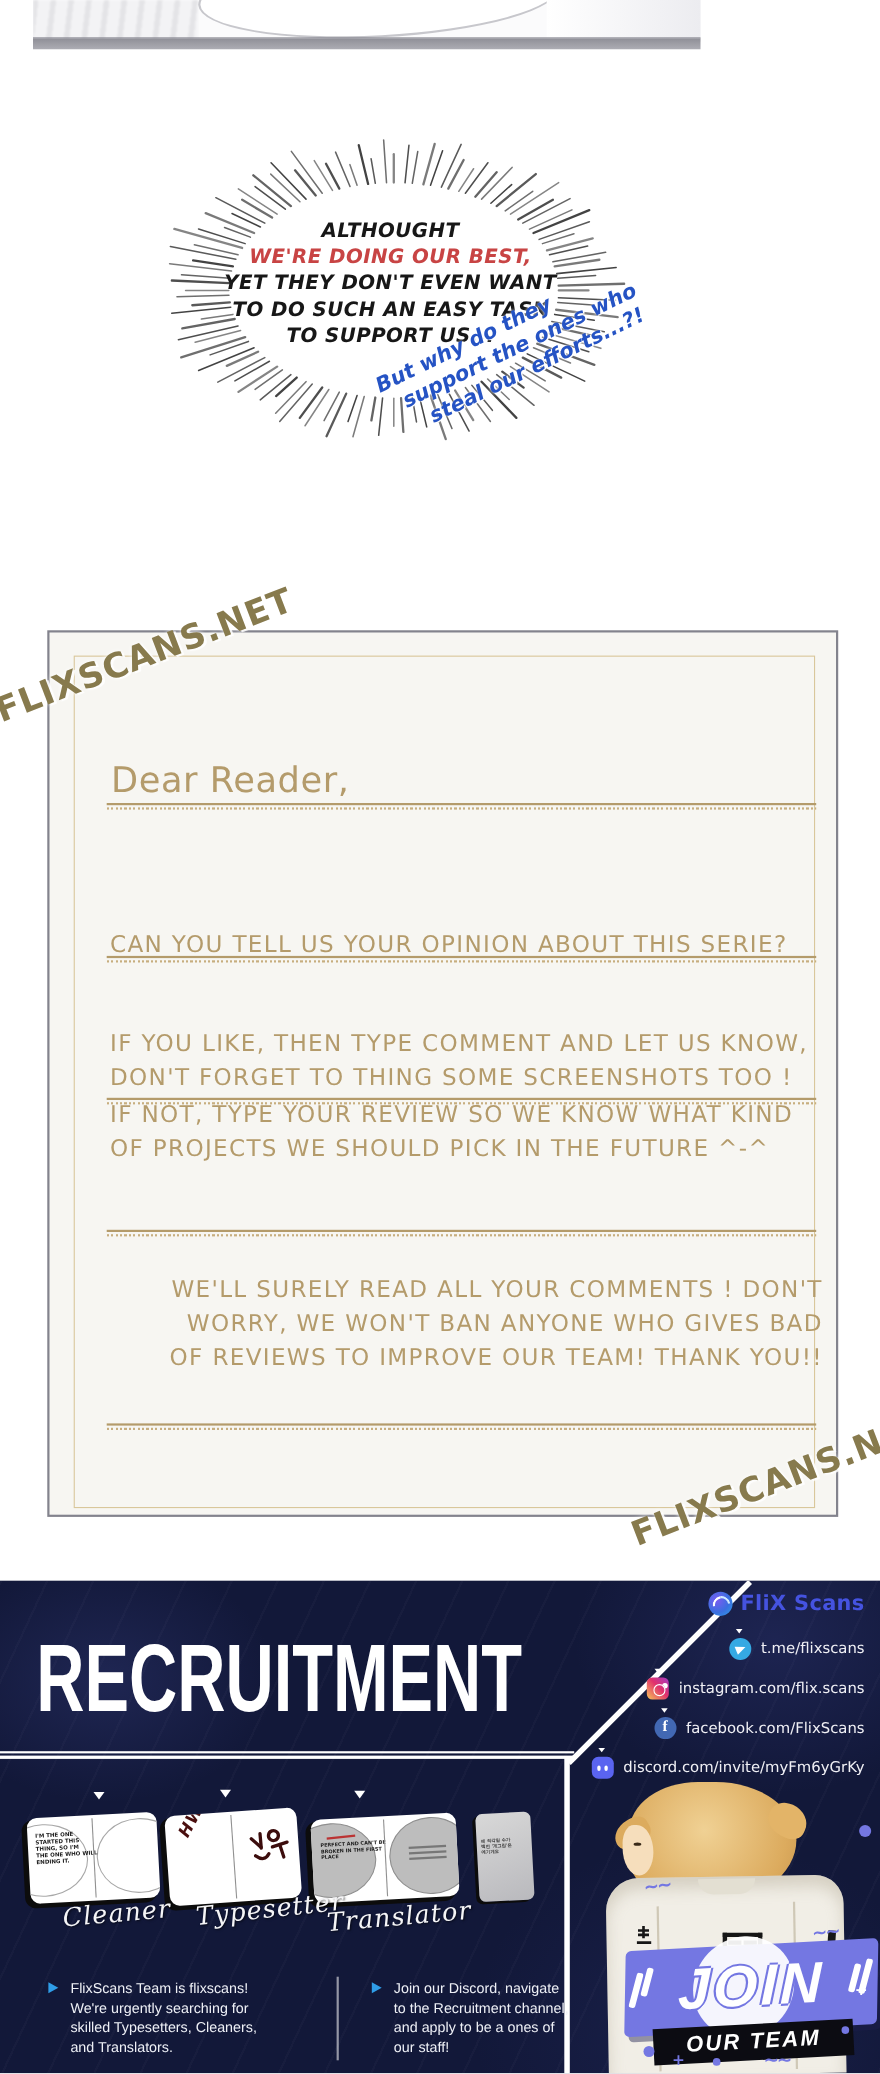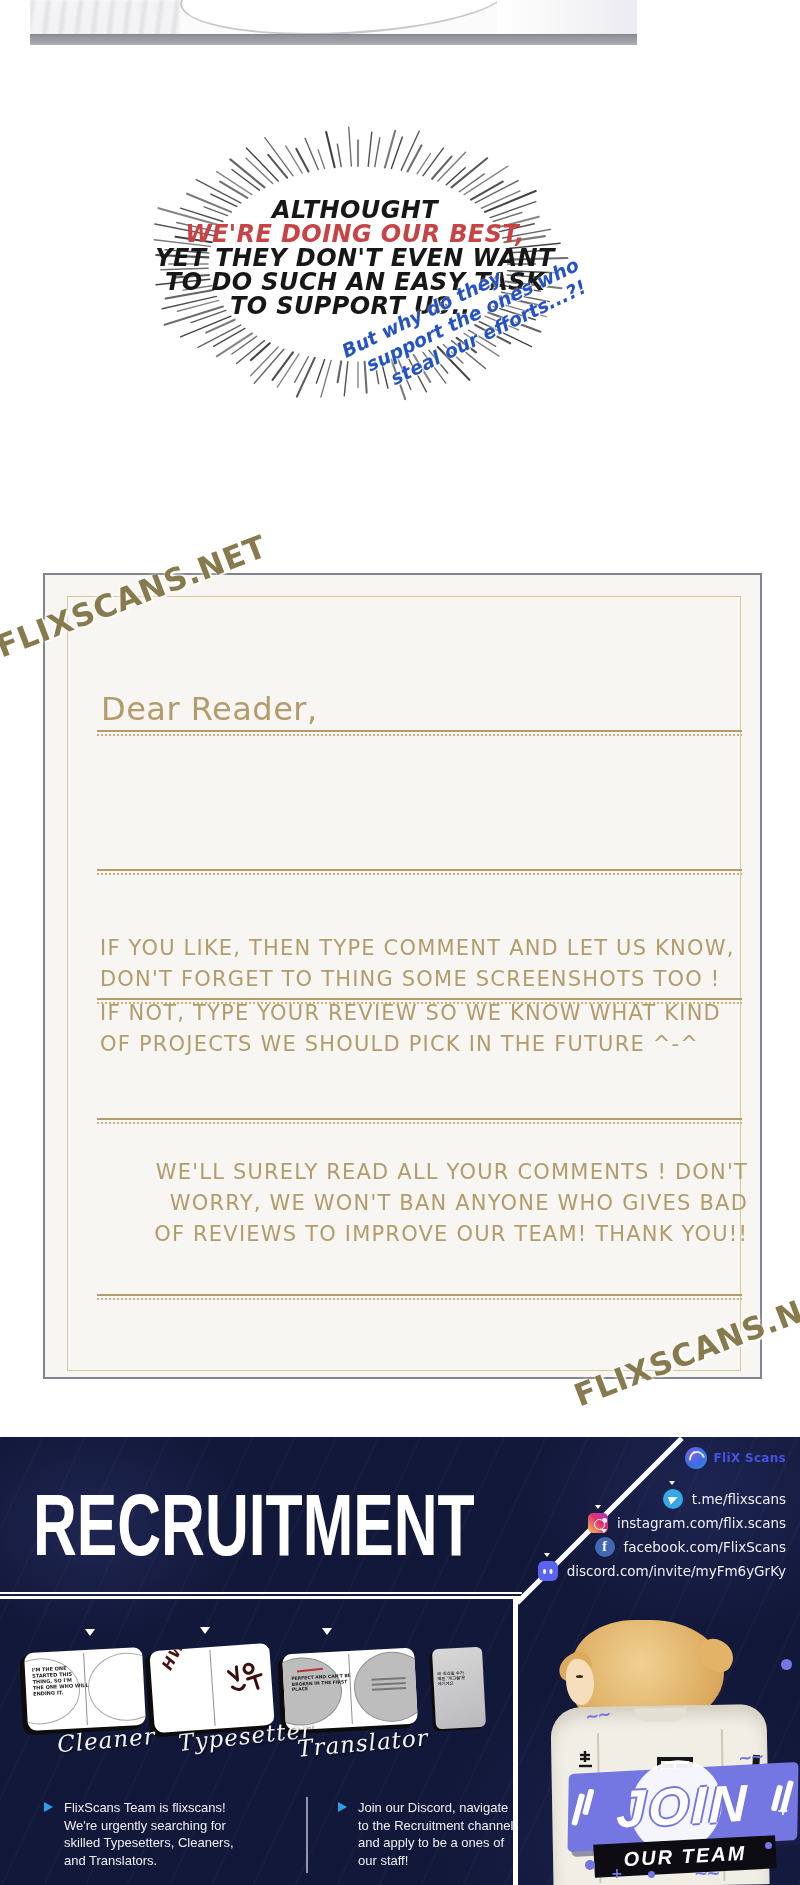--- a/index.html
+++ b/index.html
@@ -14,21 +14,21 @@
   .panel-pillow { position:absolute; left:150px; top:-42px; width:330px; height:76px; border:2px solid #c7c7cc;
     border-radius:50%; background:#fff; transform:rotate(-3deg); }
   .panel-shade { position:absolute; right:0; top:0; width:140px; height:38px; background:linear-gradient(90deg,#ffffff,#ececf0); }
   .panel-bar { position:absolute; left:0; bottom:0; width:100%; height:11px;
     background:linear-gradient(180deg,#8f8f97,#adadb4); border-top:1px solid #84848d; }
 
   
   .burst { position:absolute; left:0; top:90px; width:800px; height:370px; }
   .burst svg.spikes { position:absolute; left:132px; top:12px; }
   .burst-text { position:absolute; left:150px; top:108px; width:410px; text-align:center;
-    font-weight:bold; font-style:italic; font-size:24px; line-height:24px; color:#171717; letter-spacing:.4px; }
+    font-weight:bold; font-style:italic; font-size:18px; line-height:24px; color:#171717; letter-spacing:.4px; }
   .burst-text .red { color:var(--red); }
   .hand-note { position:absolute; left:338px; top:252px; width:250px; transform:rotate(-26deg); transform-origin:left top;
     color:var(--noteblue); font-style:italic; font-weight:bold; font-size:19px; line-height:23px;
     text-shadow:0 0 3px #fff,1px 1px 0 #fff; }
   .hand-note div:nth-child(2){ margin-left:16px; }
   .hand-note div:nth-child(3){ margin-left:32px; }
 
   
   .letter-outer { position:absolute; left:43px; top:573px; width:719px; height:806px;
     background:#f7f6f2; border:2px solid #83838d; }
@@ -60,23 +60,23 @@
   .rec-rule::before { content:""; position:absolute; inset:0 0 auto 0; height:2px; background:#fff; }
   .rec-rule::after  { content:""; position:absolute; left:0; right:0; top:4px; height:3px; background:#fff; }
   .diag { position:absolute; left:597px; top:-33px; width:5px; height:233px; background:#fff; transform:rotate(45deg); }
   .vdiv { position:absolute; left:513px; top:160px; width:4.5px; height:288px; background:#fff; }
 
   .logo { position:absolute; right:14px; top:10px; display:flex; align-items:center; gap:7px; }
   .logo-icon { position:relative; width:22px; height:22px; border-radius:50%;
     background:radial-gradient(circle at 35% 35%, #7b5cf0, #3a6fe0 55%, #2fa0e6); }
   .logo-icon::after { content:""; position:absolute; left:4px; top:4px; width:12px; height:12px; border-radius:50%;
     border:2.5px solid rgba(0,0,0,0); border-left-color:#fff; border-top-color:#cfeaff; transform:rotate(35deg); }
-  .logo-text { color:#4553e0; font-weight:bold; font-size:12px; letter-spacing:.3px; }
-
-  .socials { position:absolute; right:14px; top:52px; display:flex; flex-direction:column; align-items:flex-end; gap:4px; }
+  .logo-text { color:#4553e0; font-weight:bold; font-size:19px; letter-spacing:.3px; }
+
+  .socials { position:absolute; right:14px; top:52px; display:flex; flex-direction:column; align-items:flex-end; gap:16px; }
   .srow { display:flex; align-items:center; gap:9px; height:20px; cursor:pointer; }
   .slabel { color:#f0f0f5; font-size:13.5px; }
   .sic { position:relative; width:20px; height:20px; flex:0 0 20px; }
   .sic::before { content:""; position:absolute; top:-8px; left:50%; margin-left:-3.5px;
     border:3.5px solid rgba(0,0,0,0); border-top:4.5px solid #fff; }
   .sic.tg { border-radius:50%; background:#35a9e3; }
   .sic.tg::after { content:""; position:absolute; left:6px; top:6px;
     border-top:4px solid rgba(0,0,0,0); border-bottom:4px solid rgba(0,0,0,0); border-left:9px solid #fff; transform:rotate(-22deg); }
   .sic.ig { border-radius:5px; background:linear-gradient(45deg,#f7c658,#e1306c 55%,#a33bc7); }
   .sic.ig::after { content:""; position:absolute; left:5.5px; top:5.5px; width:9px; height:9px; border:1.6px solid #fff; border-radius:50%;
@@ -299,20 +299,23 @@
       <div>support the ones who</div>
       <div>steal our efforts...?!</div>
     </div>
   </div>
 
   <div class="letter-outer"></div>
   <div class="letter-inner"></div>
   <div class="wm wm-top">FLIXSCANS.NET</div>
   <div class="salutation">Dear Reader,</div>
   <div class="rule r1"></div>
+  <div class="para p1">
+    <div>CAN YOU TELL US YOUR OPINION ABOUT THIS SERIE?</div>
+  </div>
   <div class="rule r2"></div>
   <div class="para p2">
     <div>IF YOU LIKE, THEN TYPE COMMENT AND LET US KNOW,</div>
     <div>DON'T FORGET TO THING SOME SCREENSHOTS TOO !</div>
   </div>
   <div class="rule r3"></div>
   <div class="para p3">
     <div>IF NOT, TYPE YOUR REVIEW SO WE KNOW WHAT KIND</div>
     <div>OF PROJECTS WE SHOULD PICK IN THE FUTURE ^-^</div>
   </div>

